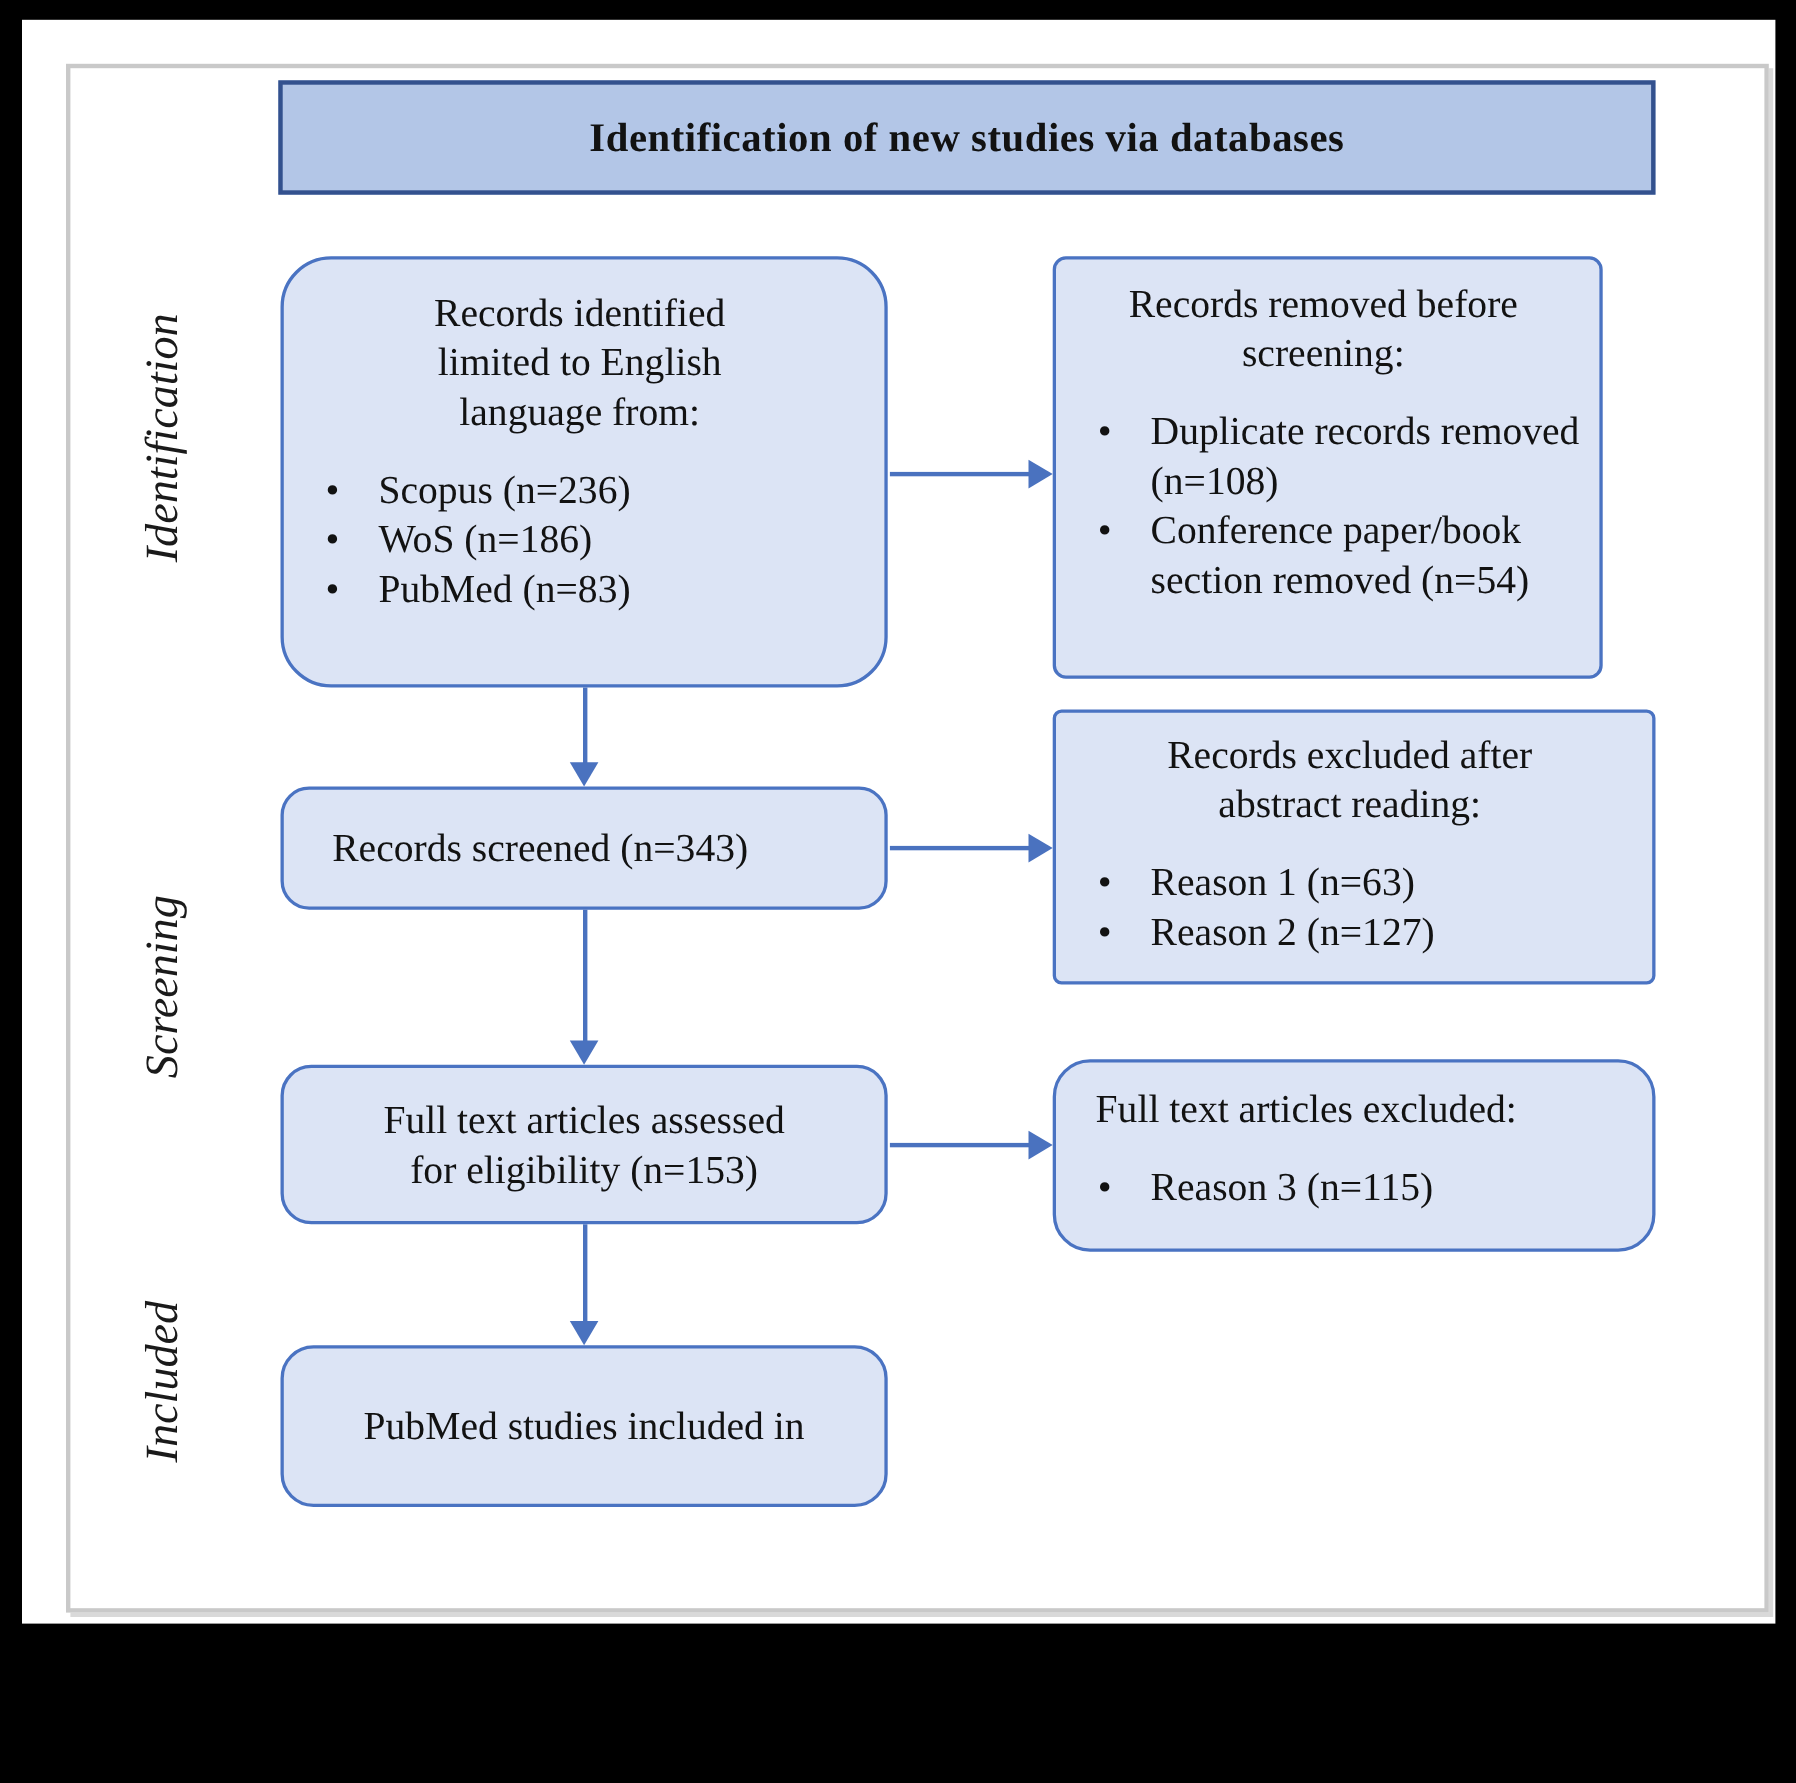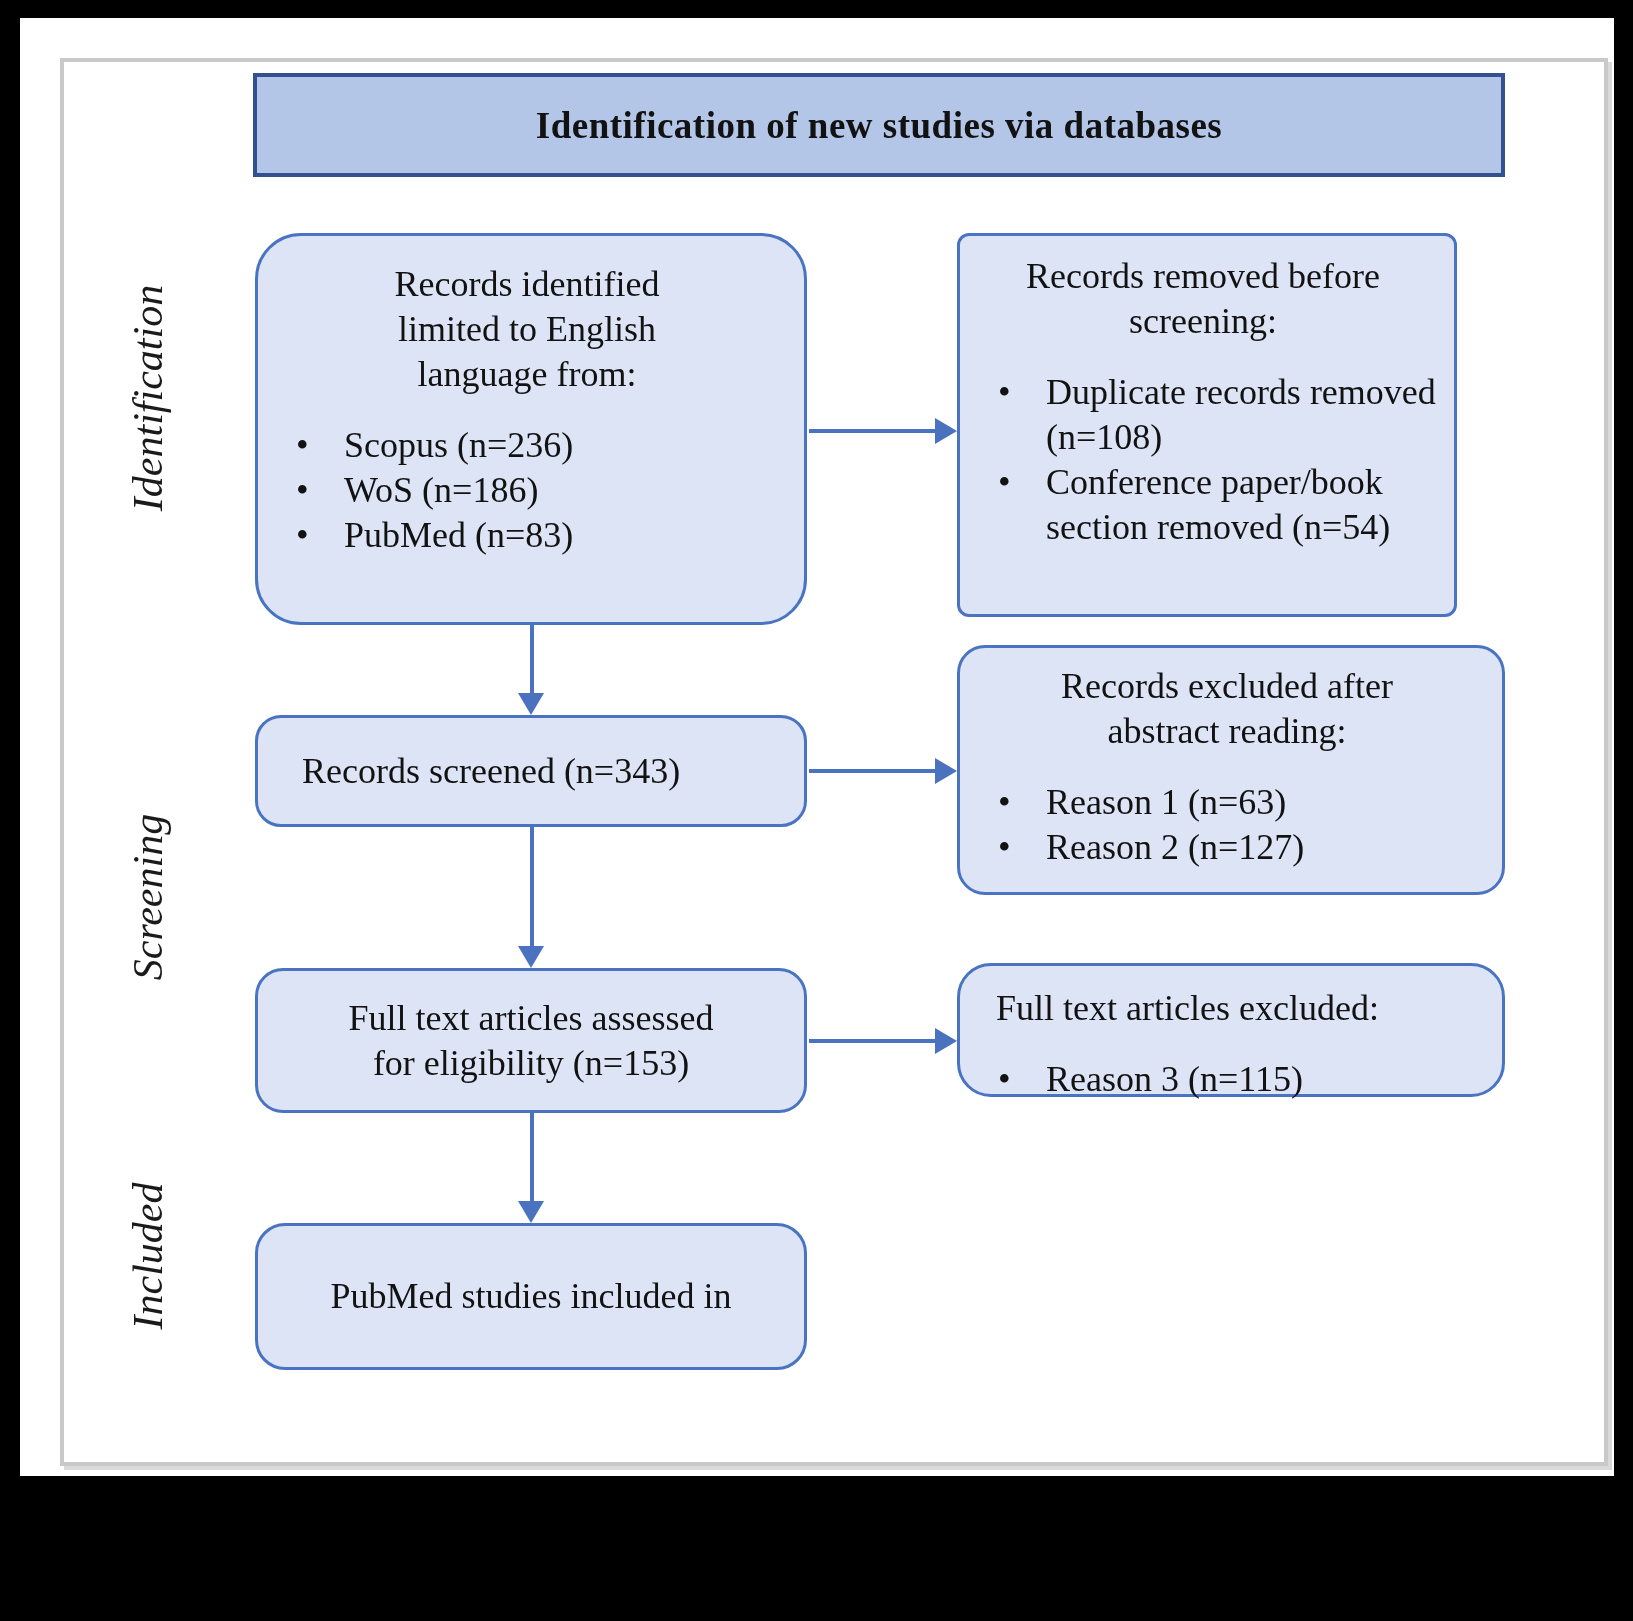--- a/index.html
+++ b/index.html
@@ -30,24 +30,24 @@
   }
   .box{
     position:absolute;box-sizing:border-box;
     background:#dce4f5;border:3.5px solid #4a73c2;
     font-size:36px;line-height:45px;
   }
   .b1{left:255px;top:233px;width:552px;height:392px;border-radius:46px;padding:26px 8px 0 0;}
   .b2{left:957px;top:233px;width:500px;height:384px;border-radius:12px;padding:18px 8px 0 0;}
   .b3{left:255px;top:715px;width:552px;height:112px;border-radius:26px;
       display:flex;align-items:center;padding-left:44px;}
-  .b4{left:957px;top:645px;width:548px;height:250px;border-radius:28px;padding:16px 8px 16px 0;}
+  .b4{left:957px;top:645px;width:548px;height:250px;border-radius:8px;padding:16px 8px 16px 0;}
   .b5{left:255px;top:968px;width:552px;height:145px;border-radius:28px;
       display:flex;flex-direction:column;align-items:center;justify-content:center;text-align:center;}
-  .b6{left:957px;top:963px;width:548px;height:134px;border-radius:34px;padding:20px 8px 0 0;}
+  .b6{left:957px;top:963px;width:548px;height:175px;border-radius:34px;padding:20px 8px 0 0;}
   .b7{left:255px;top:1223px;width:552px;height:147px;border-radius:30px;
       display:flex;flex-direction:column;align-items:center;justify-content:center;text-align:center;}
   .heading{text-align:center;margin:0 0 26px 0;}
   .heading .line{display:block;}
   .heading.left{text-align:left;padding-left:36px;}
   ul.bullets{list-style:none;margin:0;padding:0;}
   ul.bullets li{
     position:relative;padding-left:86px;max-width:414px;box-sizing:content-box;
   }
   ul.bullets li::before{

